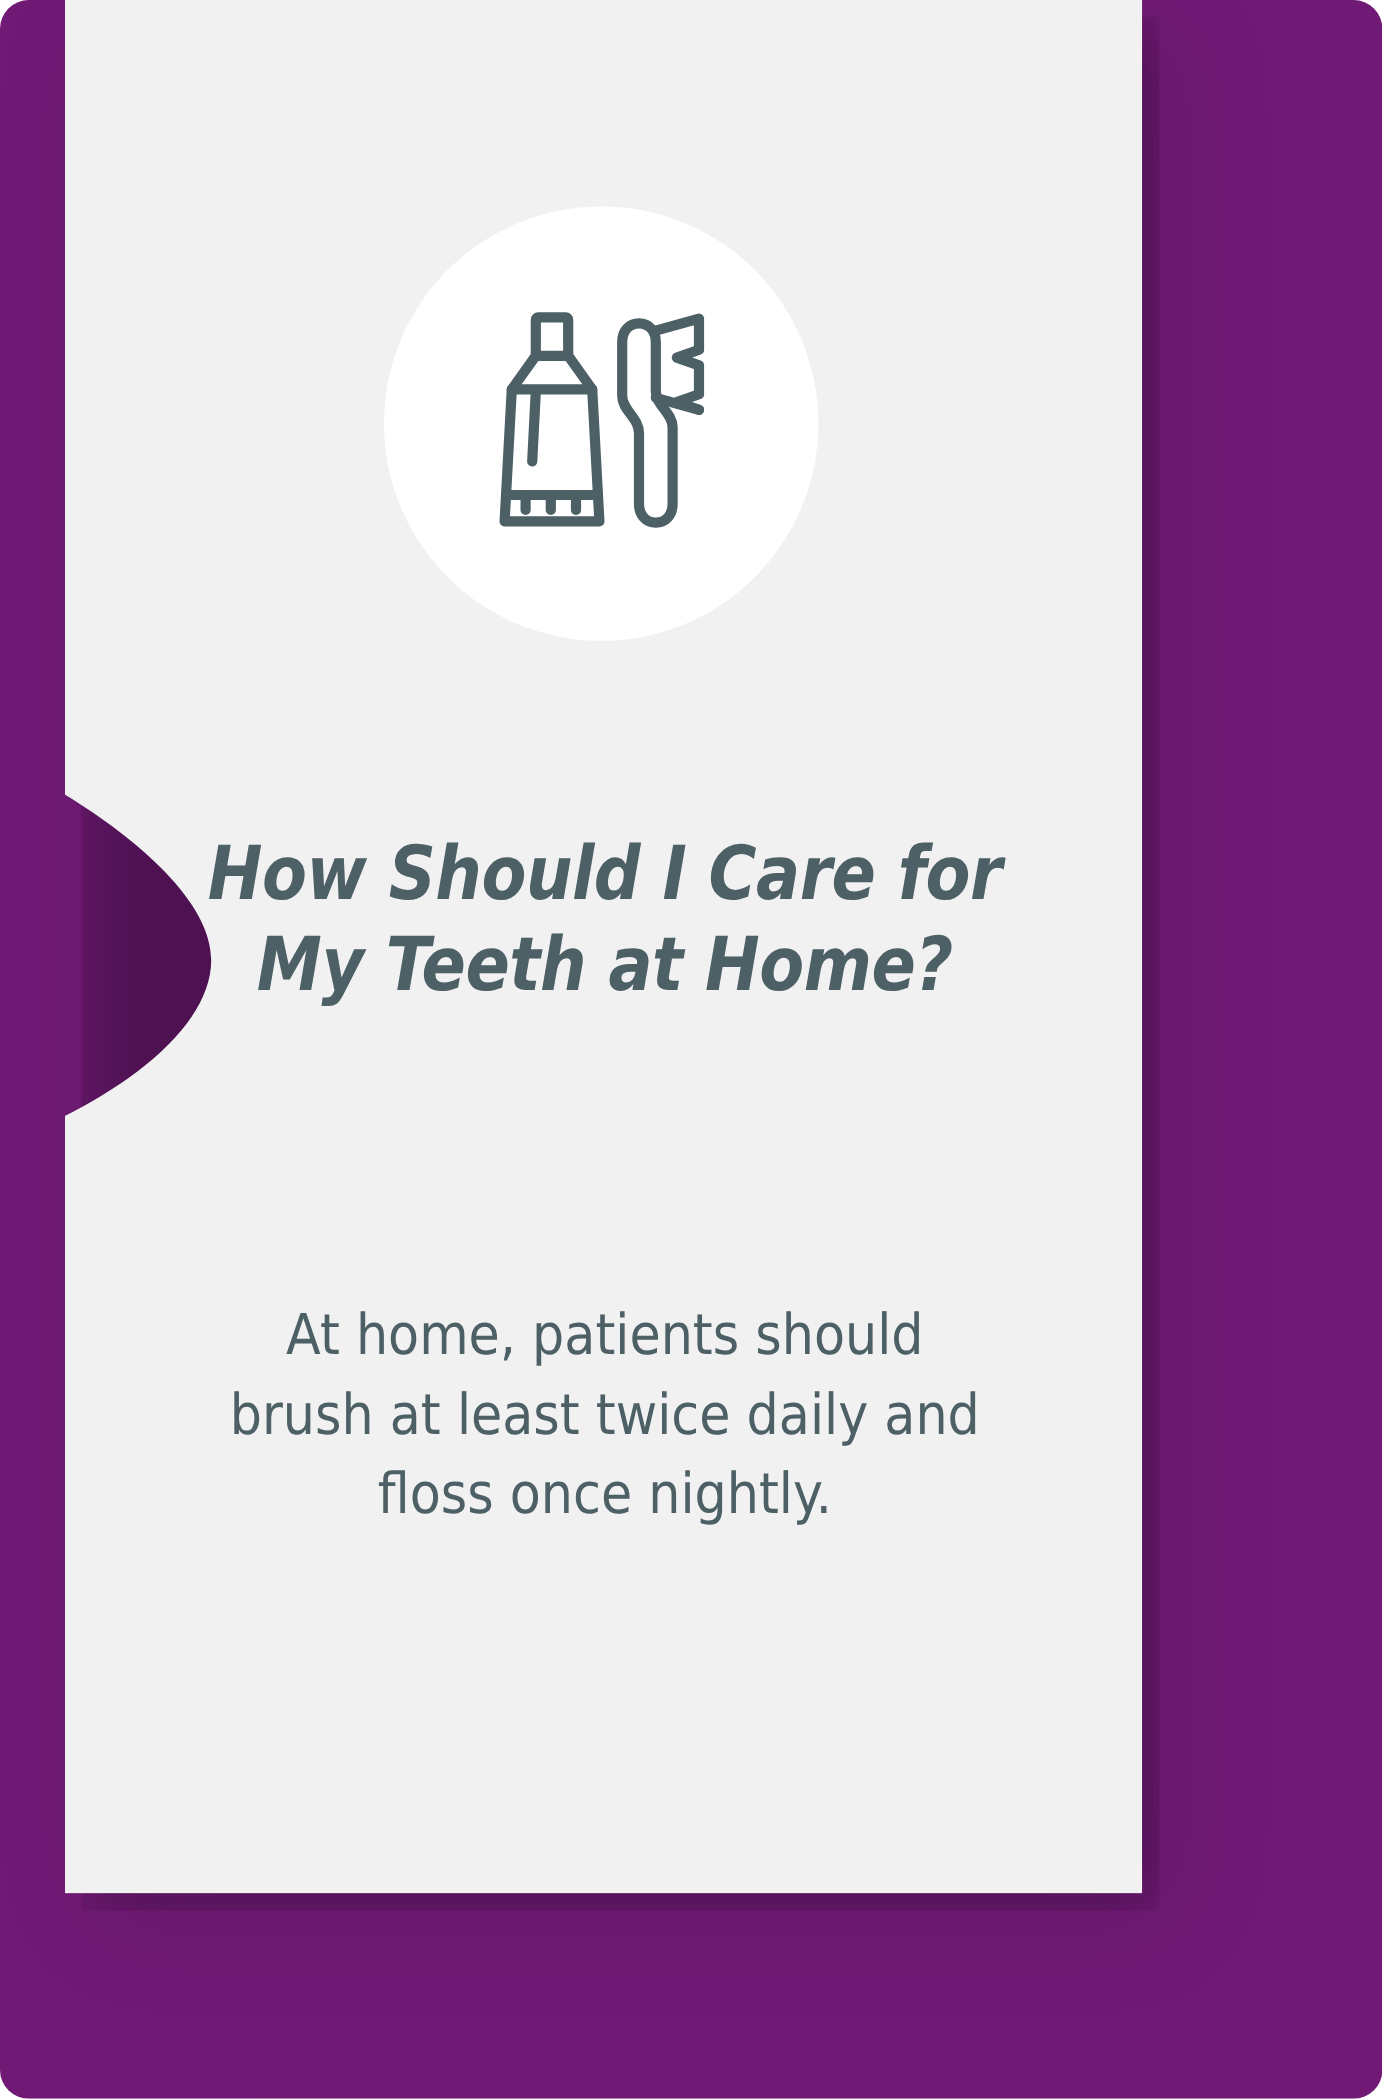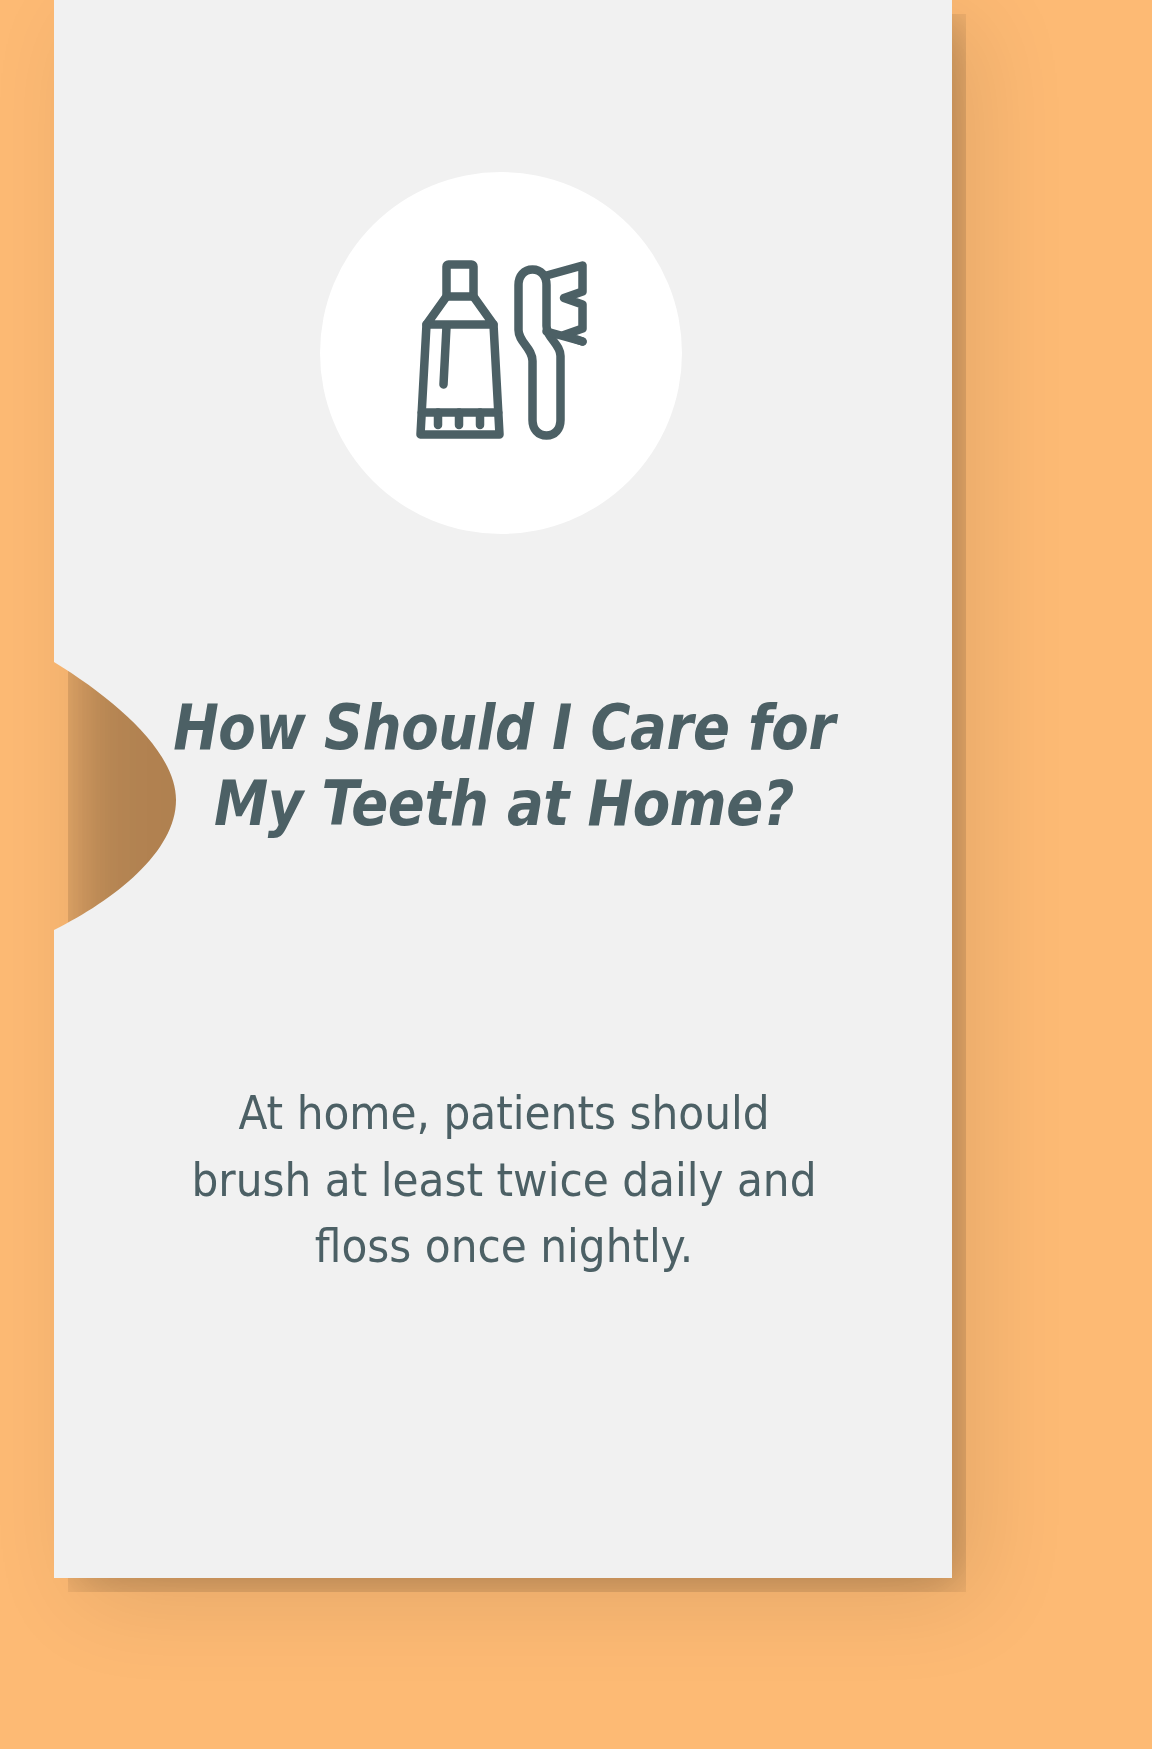--- a/index.html
+++ b/index.html
@@ -12,21 +12,22 @@
     height: 1749px;
     position: relative;
     overflow: hidden;
     font-family: "DejaVu Sans", "Liberation Sans", sans-serif;
   }
 
   
   #stage {
     position: absolute;
     inset: 0;
-    background: #fdba74;
+    background: #701a75;
+    border-radius: 24px;
   }
 
   
   .card-shadow {
     position: absolute;
     left: 54px;
     top: 0px;
     width: 898px;
     height: 1578px;
     background: #000;

